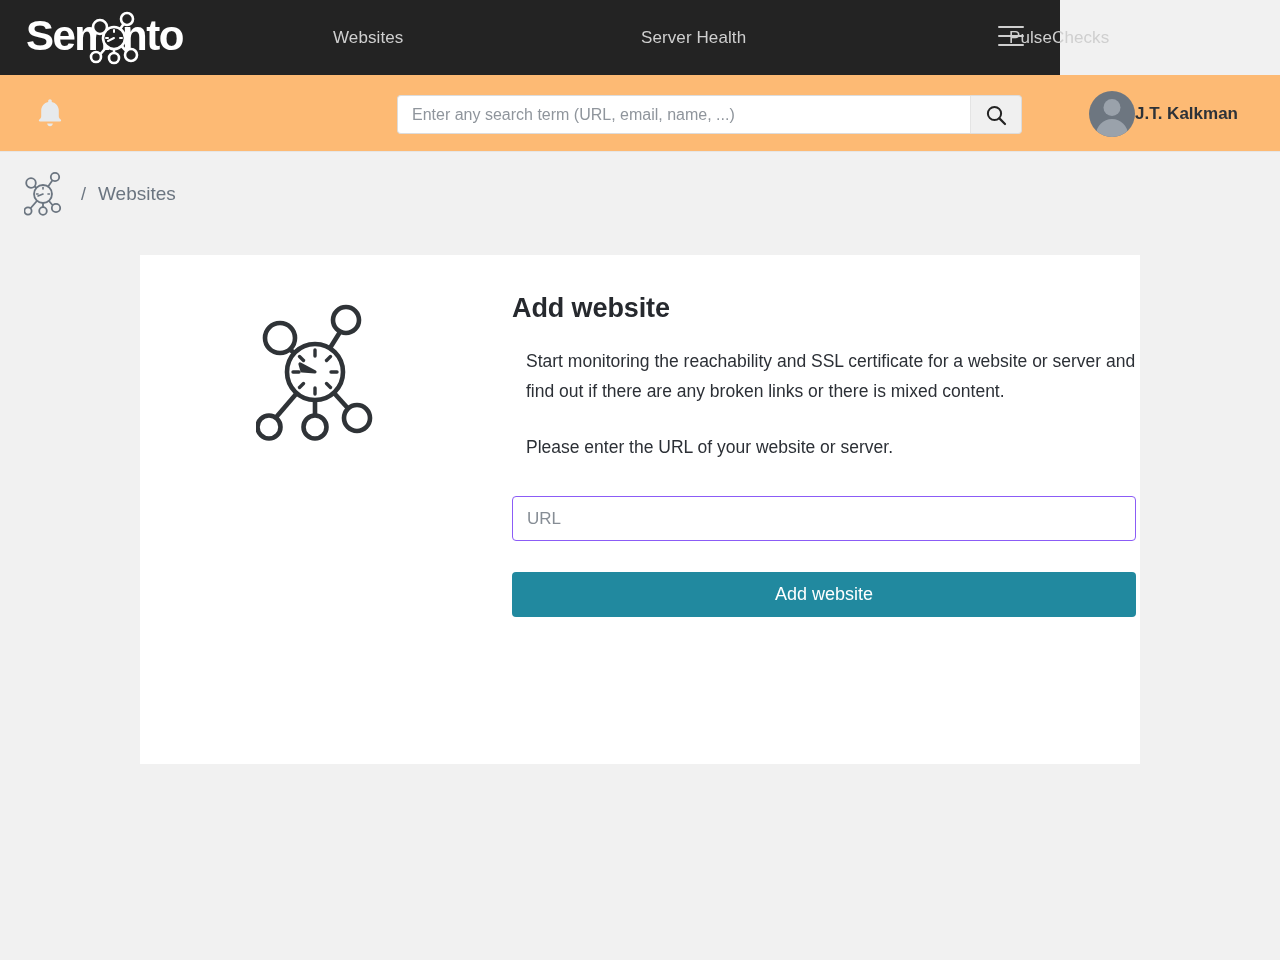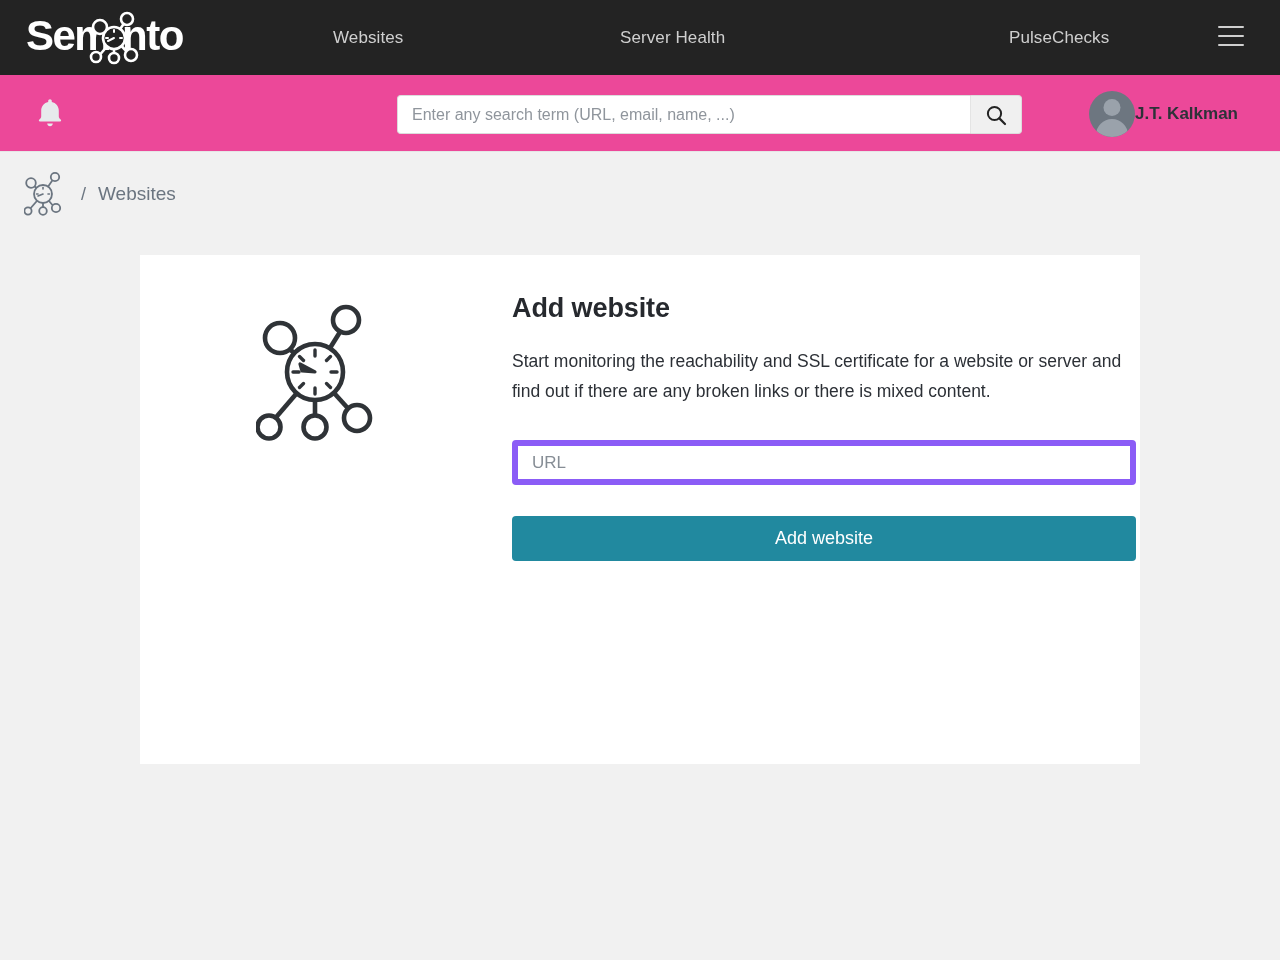--- a/index.html
+++ b/index.html
@@ -7,21 +7,21 @@
     margin: 0; padding: 0;
     width: 1280px; height: 960px;
     background: #f1f1f1;
     font-family: "Liberation Sans", sans-serif;
     overflow: hidden;
   }
 
   
   .topnav {
     position: relative;
-    width: 1280px; height: 75px;
+    width: 1060px; height: 75px;
     background: #232323;
     display: flex;
     align-items: center;
     text-align: center;
   }
   .brand {
     position: absolute;
     left: 26px; top: 10px;
     width: 190px; height: 56px;
     display: block;
@@ -38,21 +38,21 @@
   }
   .nav-item {
     color: #cfcfcf;
     font-size: 17px;
     letter-spacing: 0.1px;
     text-decoration: none;
     white-space: nowrap;
     cursor: pointer;
   }
   .nav-item.i0 { position: absolute; left: 33px; }
-  .nav-item.i1 { position: absolute; left: 320px; }
+  .nav-item.i1 { position: absolute; left: 341px; }
   .nav-item.i2 { position: absolute; left: 709px; }
 
   .hamburger {
     position: absolute;
     right: 36px; top: 26px;
     width: 26px; height: 22px;
     cursor: pointer;
   }
   .hamburger span {
     display: block;
@@ -60,21 +60,21 @@
     background: #cfcfcf;
     margin-bottom: 7px;
     border-radius: 1px;
   }
   .hamburger span:last-child { margin-bottom: 0; }
 
   
   .subheader {
     position: relative;
     width: 1280px; height: 77px;
-    background: #ec4899;
+    background: #fdba74;
     border-bottom: 1px solid #e6e6e6;
   }
   .bell {
     position: absolute;
     left: 36px; top: 22px;
     width: 28px; height: 32px;
   }
   .search-wrap {
     position: absolute;
     left: 397px; top: 20px;
@@ -195,32 +195,32 @@
     width: 624px;
   }
   .card-title {
     margin: 0;
     font-size: 27px;
     font-weight: bold;
     color: #26292e;
     letter-spacing: -0.1px;
   }
   .card-para {
-    margin: 22px 0 0 0;
+    margin: 22px 0 0 14px;
     font-size: 17.5px;
     line-height: 30px;
     color: #2c3036;
   }
   .card-para.second { margin-top: 26px; }
 
   .url-input {
     margin-top: 34px;
     width: 624px;
     height: 45px;
-    border: 6px solid #8b5cf6;
+    border: 1px solid #8b5cf6;
     border-radius: 4px;
     background: #fff;
     padding: 0 14px;
     font-size: 17px;
     color: #3b4046;
     font-family: "Liberation Sans", sans-serif;
     outline: none;
     display: block;
   }
   .url-input::placeholder { color: #868d95; }
@@ -369,19 +369,20 @@
           <line x1="74.5" y1="89.5" x2="70.5" y2="85.5"></line>
           <line x1="59" y1="96" x2="59" y2="90"></line>
         </g>
         <path d="M59 74 L44 66 L46 73 Z" fill="#2f3337" stroke="#2f3337" stroke-width="3.2" stroke-linejoin="round"></path>
       </svg>
     </div>
 
     <div class="card-body">
       <h1 class="card-title">Add website</h1>
       <p class="card-para">Start monitoring the reachability and SSL certificate for a website or server and find out if there are any broken links or there is mixed content.</p>
+      <p class="card-para second">Please enter the URL of your website or server.</p>
 
       <input class="url-input" type="text" placeholder="URL" style="">
 
       <button class="submit-btn">Add website</button>
     </div>
   </div>
 </div>
 
 </body></html>

